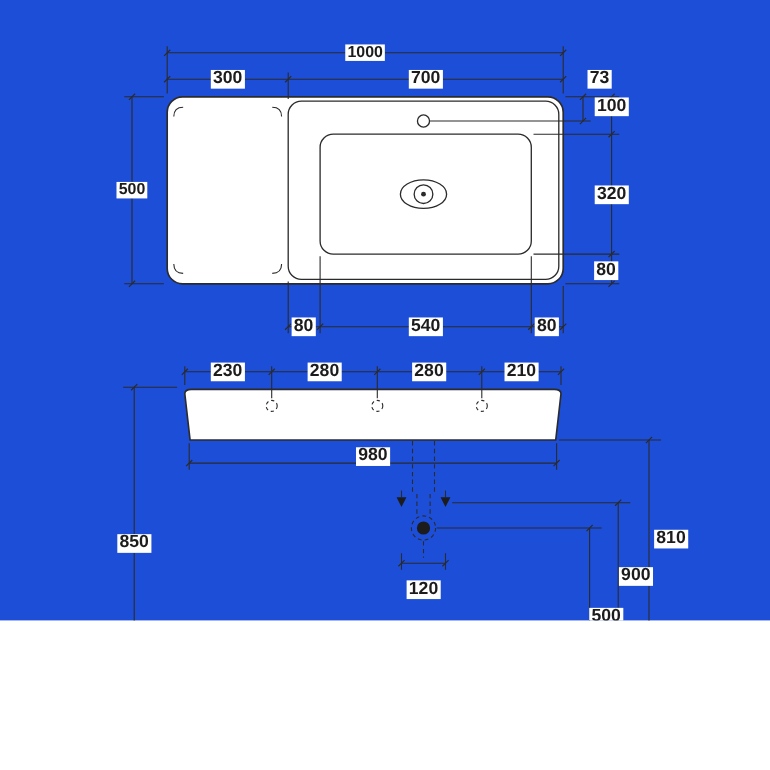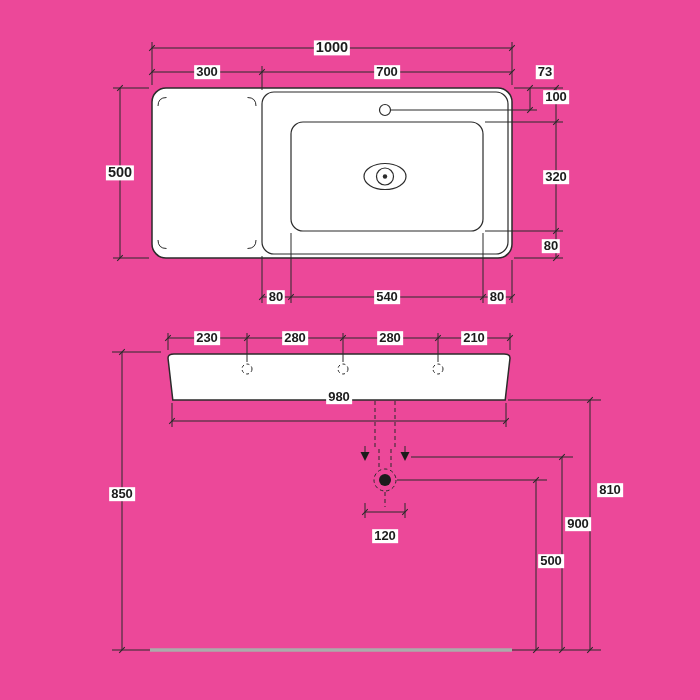--- a/index.html
+++ b/index.html
@@ -3,30 +3,30 @@
 <meta charset="utf-8">
 <style>
   html, body { margin: 0; padding: 0; }
   body {
     width: 700px; height: 700px;
     background: #ffffff;
     font-family: "Liberation Sans", sans-serif;
   }
   #canvas {
     position: relative;
-    width: 700px; height: 700px;
-    background: #ec4899;
+    width: 700px; height: 564px;
+    background: #1d4ed8;
     overflow: hidden;
     text-decoration: underline;
   }
   #canvas svg { position: absolute; left: 0; top: 0; }
   .dim-label {
     position: absolute;
     transform: translate(-50%, -50%);
-    font-size: 13px;
+    font-size: 16px;
     font-weight: 700;
     color: #1c1c1c;
     background: #ffffff;
     padding: 0 2px;
     line-height: 1.05;
     white-space: nowrap;
   }
   .dim-label.lg { font-size: 14.5px; }
 </style>
 </head>
@@ -105,19 +105,19 @@
   <div class="dim-label" style="left:556px; top:177px">320</div>
   <div class="dim-label" style="left:551px; top:246px">80</div>
   <div class="dim-label" style="left:276px; top:297px">80</div>
   <div class="dim-label" style="left:387px; top:297px">540</div>
   <div class="dim-label" style="left:497px; top:297px">80</div>
 
   <div class="dim-label" style="left:207px; top:338px">230</div>
   <div class="dim-label" style="left:295px; top:338px">280</div>
   <div class="dim-label" style="left:390px; top:338px">280</div>
   <div class="dim-label" style="left:474px; top:338px">210</div>
-  <div class="dim-label" style="left:339px; top:397px">980</div>
+  <div class="dim-label" style="left:339px; top:415px">980</div>
   <div class="dim-label" style="left:122px; top:494px">850</div>
   <div class="dim-label" style="left:610px; top:490px">810</div>
   <div class="dim-label" style="left:578px; top:524px">900</div>
   <div class="dim-label" style="left:551px; top:561px">500</div>
   <div class="dim-label" style="left:385px; top:536px">120</div>
 </div>
 
 </body></html>

